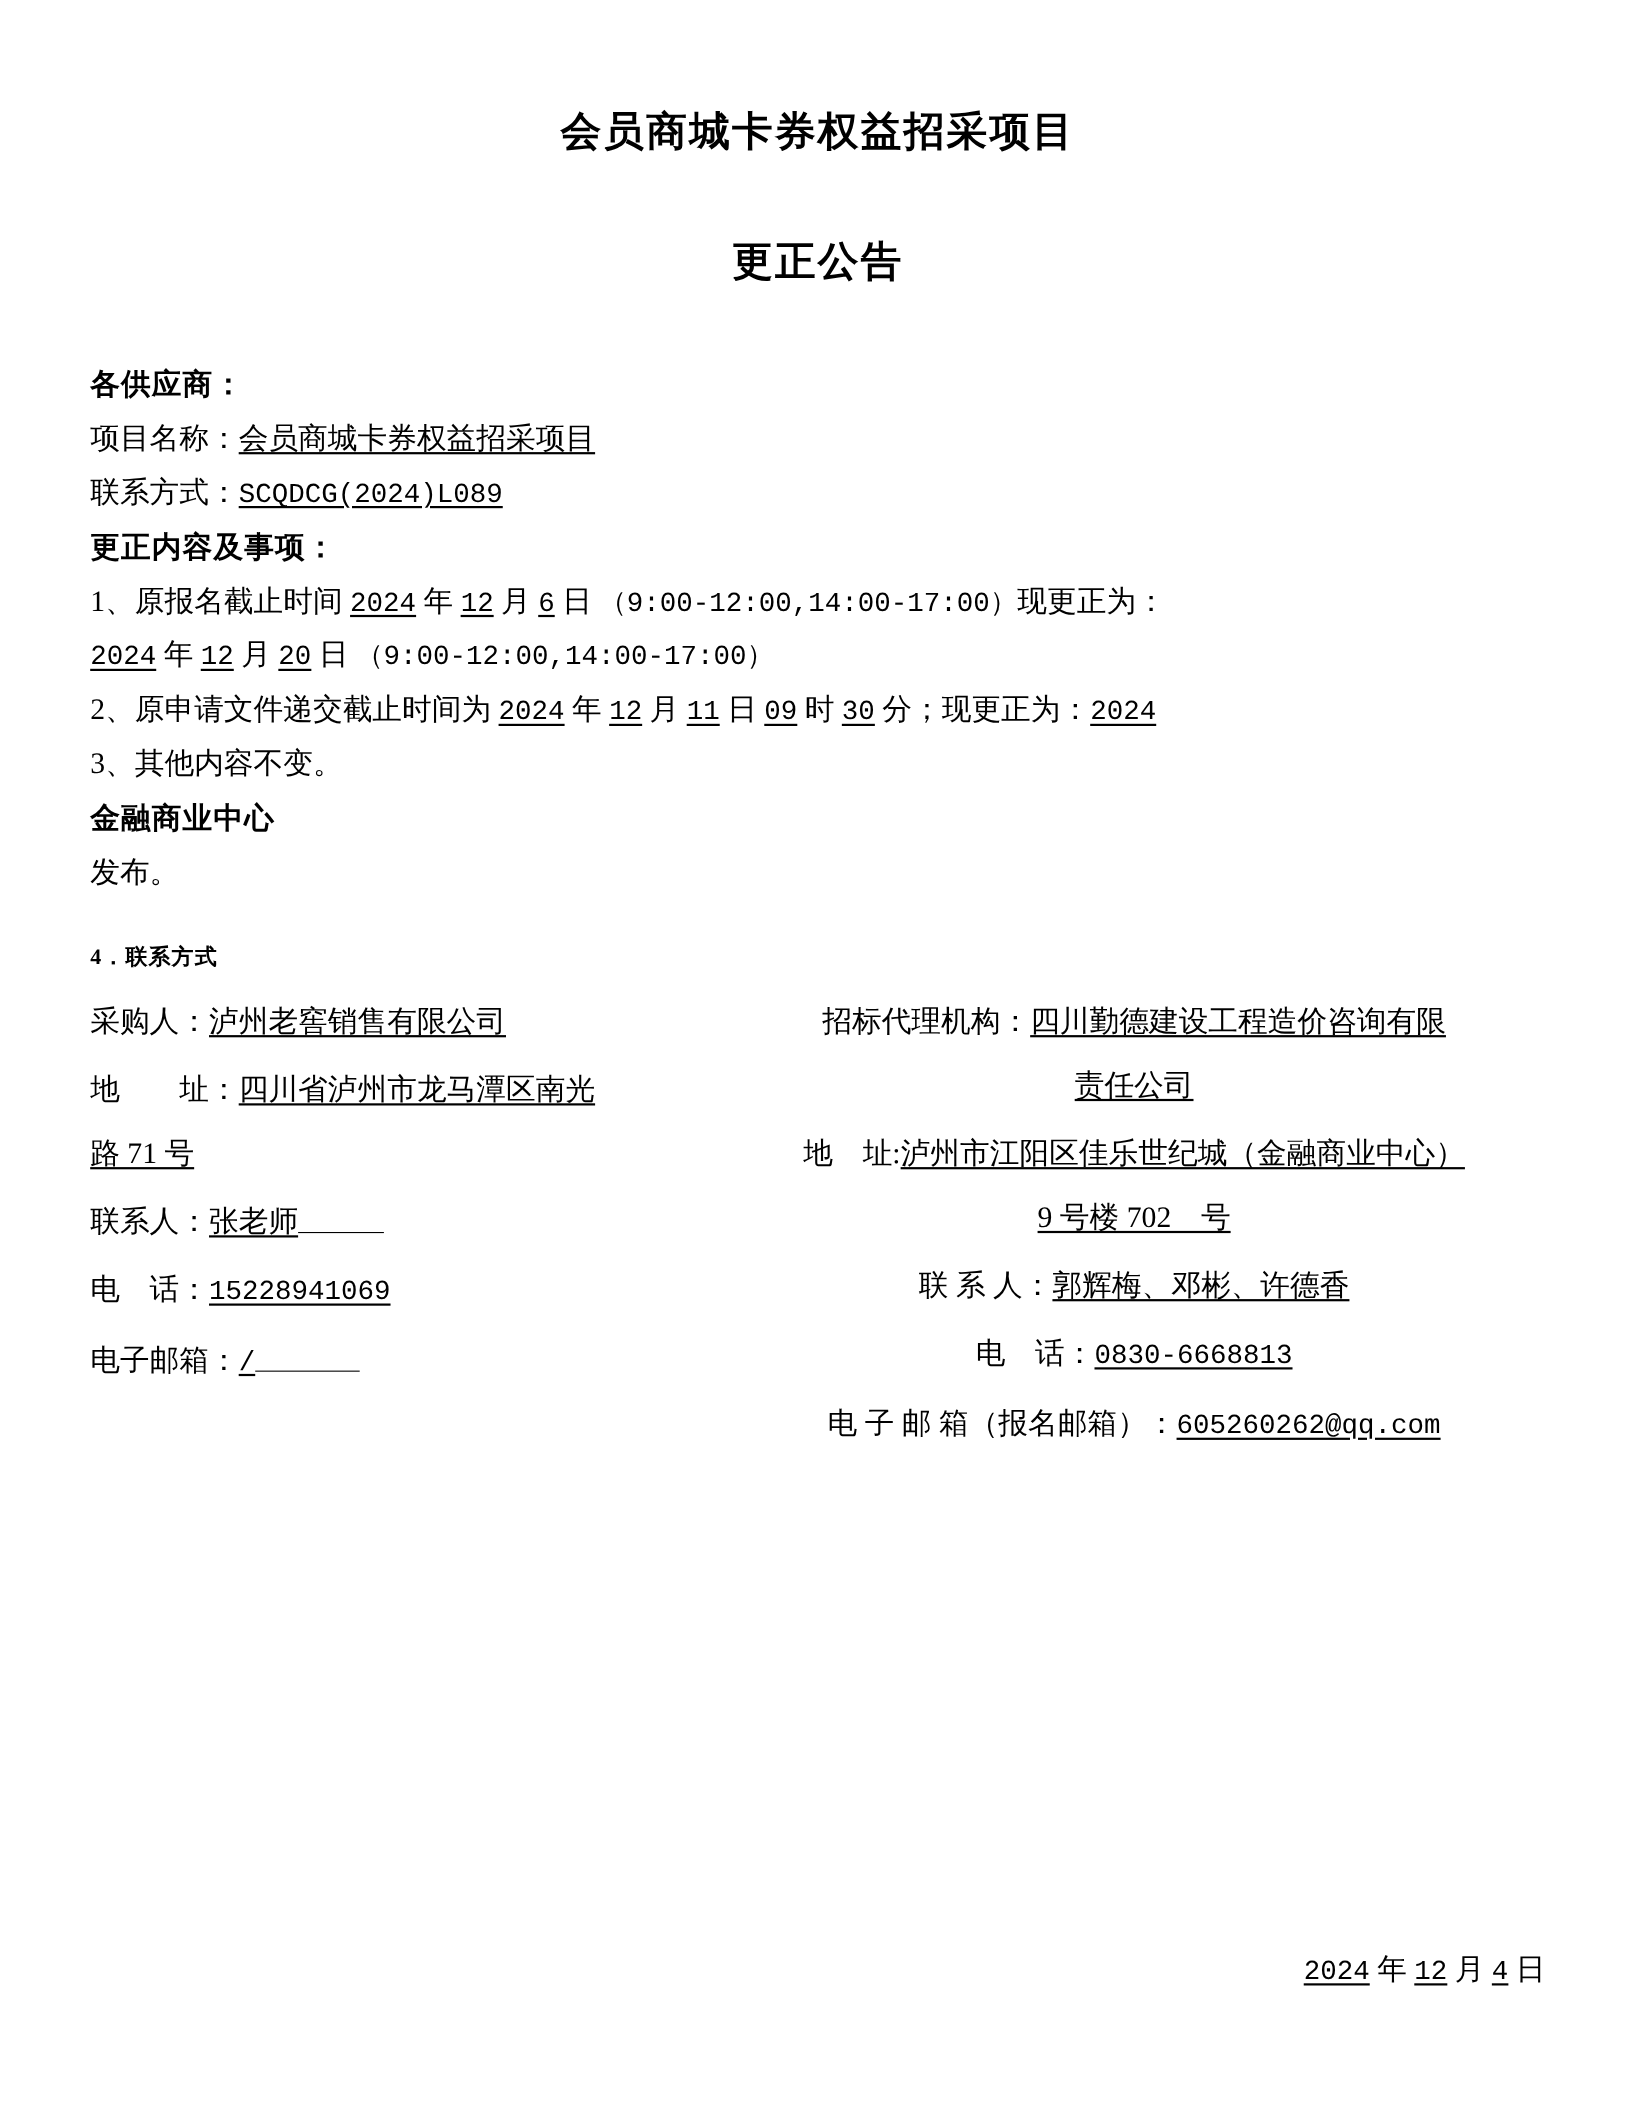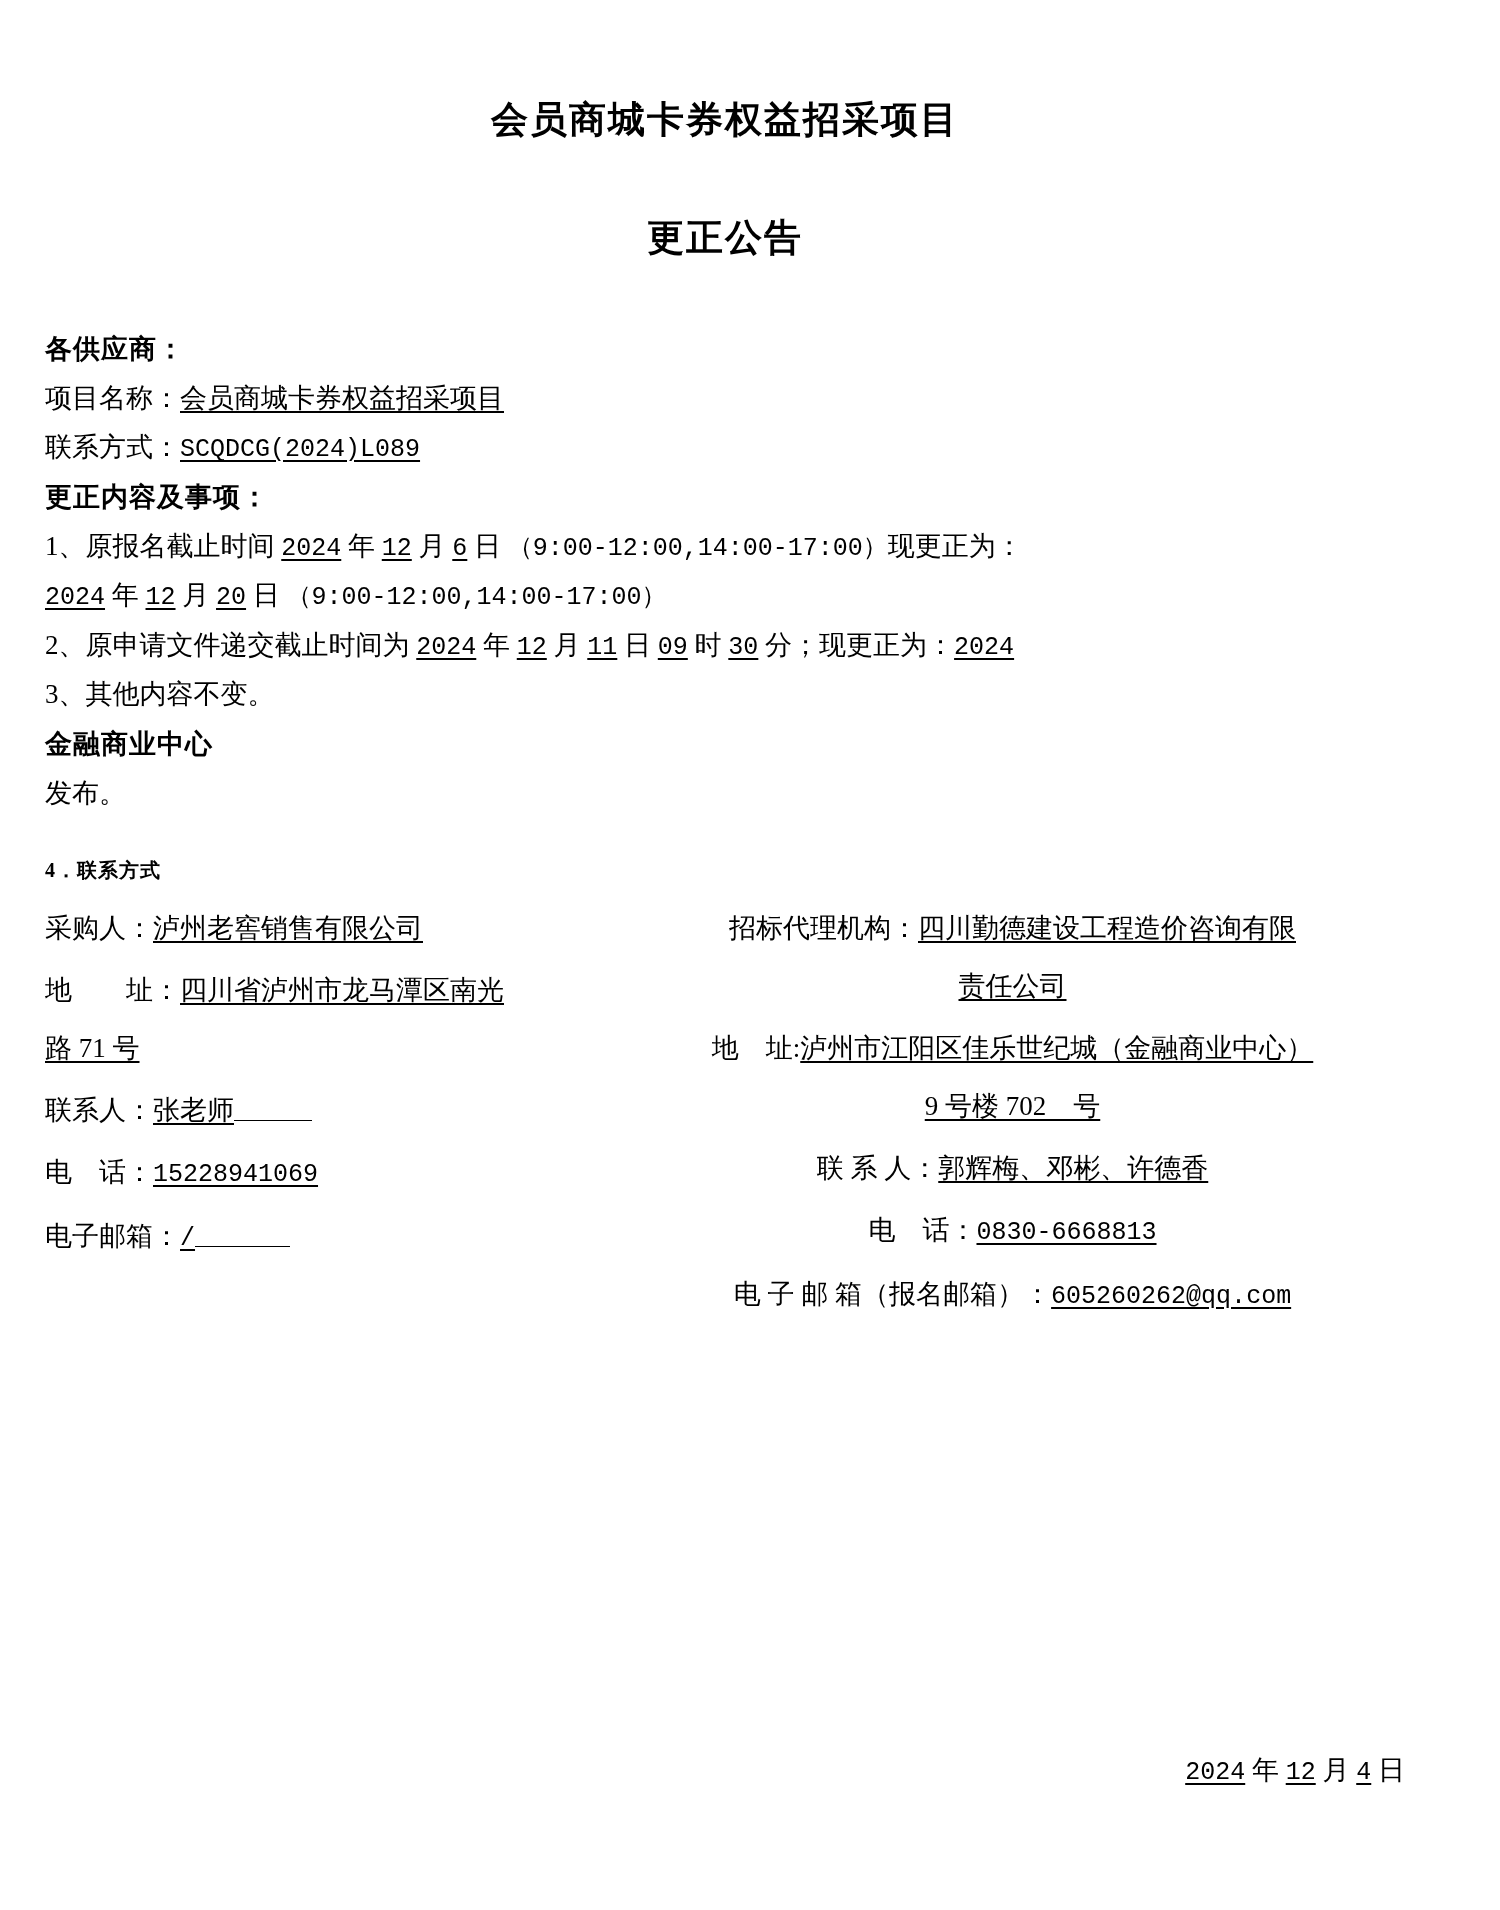--- a/index.html
+++ b/index.html
@@ -12,21 +12,21 @@
     height: 1910px;
     font-family: "Liberation Serif", "DejaVu Serif", serif;
     color: #000000;
     position: relative;
     overflow: hidden;
   }
   .page {
     width: 1500px;
     height: 1910px;
     box-sizing: border-box;
-    padding: 70px 95px 40px 45px;
+    padding: 70px 95px 40px 82px;
     position: relative;
   }
   .title-1 {
     text-align: center;
     font-size: 37px;
     font-weight: bold;
     letter-spacing: 2px;
     margin: 25px 0 0 0;
   }
   .title-2 {
@@ -87,21 +87,21 @@
   }
   .crow.tight {
     margin-bottom: 10px;
   }
   .lbl {
     white-space: pre;
   }
   .date-line {
     position: absolute;
     right: 95px;
-    bottom: 122px;
+    bottom: 102px;
     font-size: 27px;
   }
   .blank-u {
     display: inline-block;
     min-width: 95px;
     border-bottom: 1px solid #000;
     height: 1em;
     vertical-align: -2px;
   }
   .blank-u.short {

